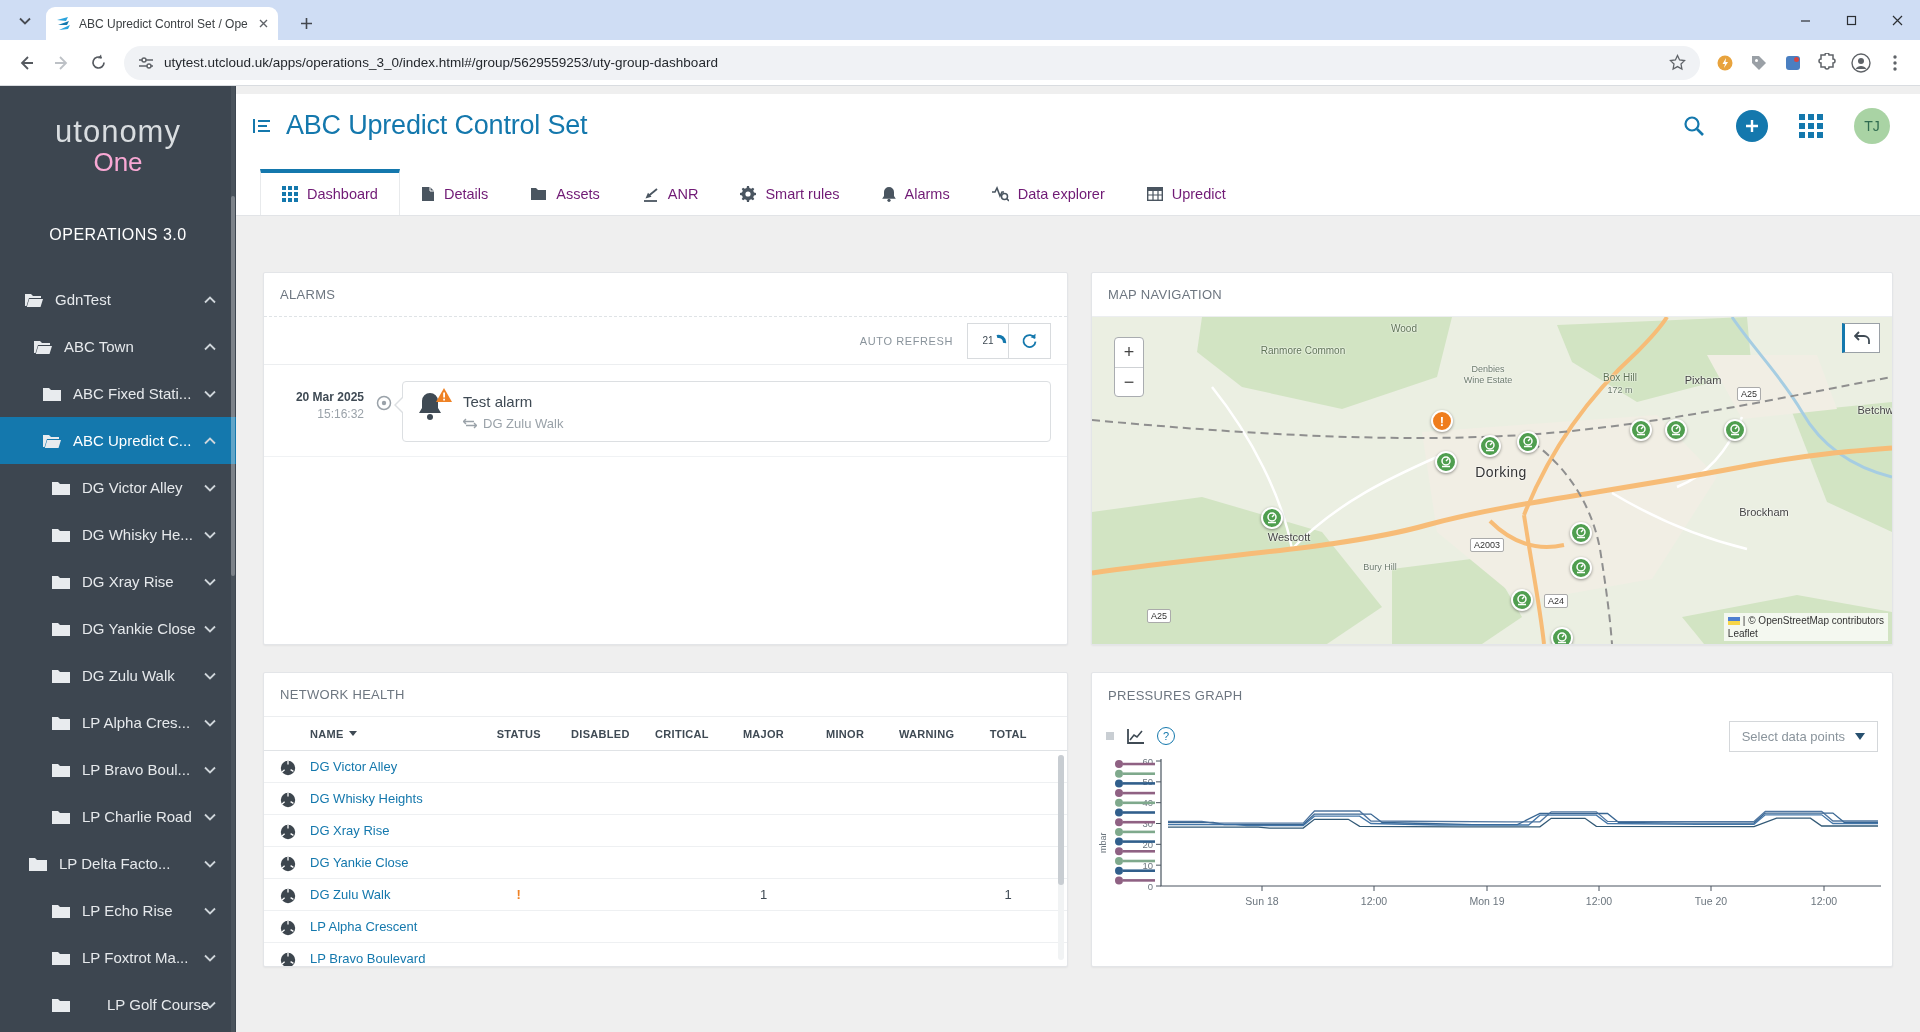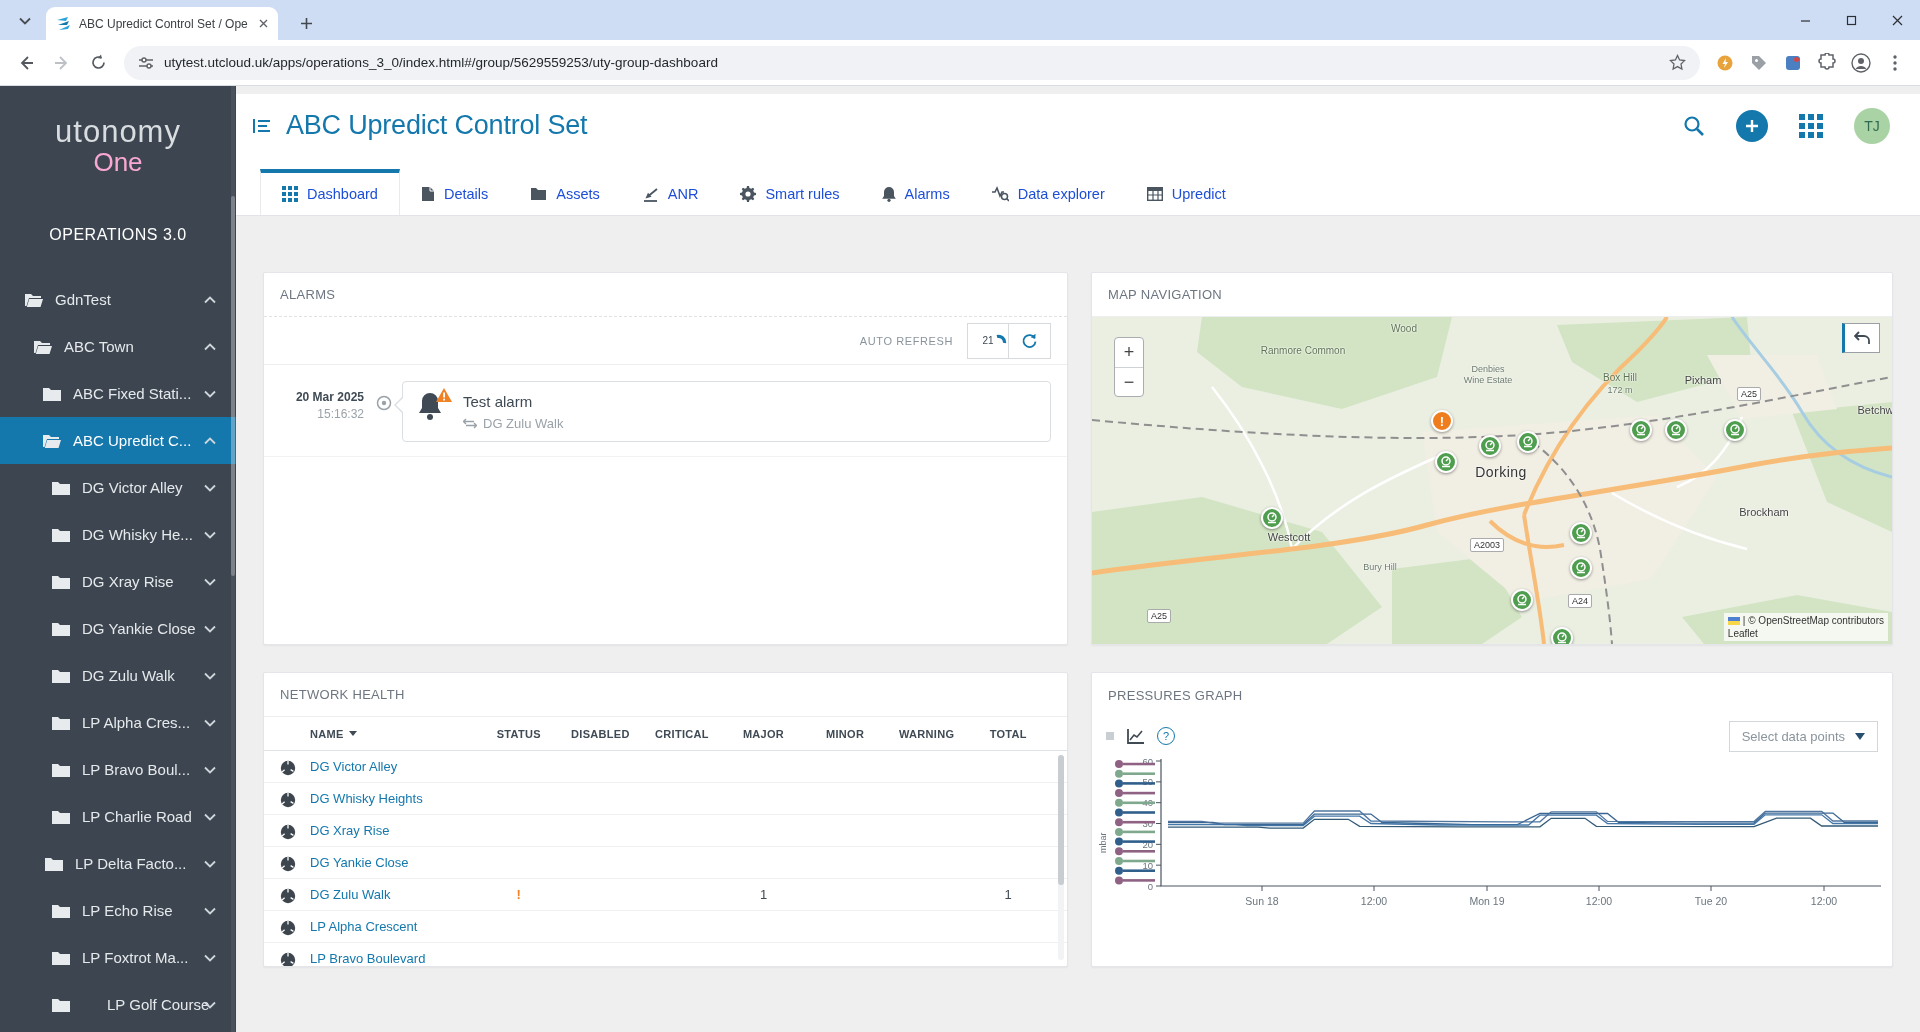--- a/index.html
+++ b/index.html
@@ -38,21 +38,21 @@
   
   .main { position:absolute; left:236px; top:86px; right:0; bottom:0; background:#efefef; }
   .main-header { position:absolute; top:8px; left:0; right:0; height:122px; background:#fff; border-bottom:1px solid #e2e4e7; }
   .title-row { position:absolute; top:16px; left:16px; display:flex; align-items:center; gap:14px; }
   .page-title { font-size:27px; color:#1478ad; letter-spacing:-.2px; }
   .header-actions { position:absolute; top:14px; right:30px; display:flex; align-items:center; gap:30px; }
   .icon-btn { display:flex; align-items:center; justify-content:center; }
   .plus-btn { width:32px; height:32px; border-radius:50%; background:#1478ad; color:#fff; }
   .avatar { width:36px; height:36px; border-radius:50%; background:#a9d3a4; color:#2f6b50; font-size:14px; display:flex; align-items:center; justify-content:center; }
   .tabs { position:absolute; bottom:0; left:24px; display:flex; align-items:flex-end; }
-  .tabbar-tab { height:46px; padding:8px 21px; display:flex; align-items:center; gap:9px; font-size:14.5px; color:#1d4ed8; border-top:4px solid transparent; }
+  .tabbar-tab { height:46px; padding:8px 21px; display:flex; align-items:center; gap:9px; font-size:14.5px; color:#701a75; border-top:4px solid transparent; }
   .tabbar-tab svg { color:#4a5560; }
   .tabbar-tab.active { border-top:4px solid #1478ad; border-left:1px solid #e8eaec; border-right:1px solid #e8eaec; background:#fff; }
   .tabbar-tab.active svg { color:#1478ad; }
 
   
   .card { position:absolute; background:#fff; border:1px solid #e3e5e8; border-radius:2px; box-shadow:0 1px 2px rgba(0,0,0,.05); }
   .card-title { height:44px; display:flex; align-items:center; padding:0 16px; font-size:13px; color:#6d7680; letter-spacing:.3px; }
   .card-alarms   { left:27px;  top:186px; width:805px; height:373px; }
   .card-map      { left:855px; top:186px; width:802px; height:373px; }
   .card-network  { left:27px;  top:586px; width:805px; height:295px; overflow:hidden; }
@@ -405,21 +405,21 @@
               <path d="M1 2 h6 l2 2 h10 v11 H1 Z" fill="currentColor"></path>
             </svg>
           </span>
           <span>LP Charlie Road</span>
           <span class="chev">
             <svg width="12" height="8" viewBox="0 0 12 8">
               <path d="M1 1.5 L6 6.5 L11 1.5" fill="none" stroke="#cfd5da" stroke-width="1.8"></path>
             </svg>
           </span>
         </div>
-        <div class="nav-item" style="padding-left: 44px;">
+        <div class="nav-item" style="padding-left: 28px;">
           <span style="color: rgb(232, 235, 238);">
             <svg width="20" height="16" viewBox="0 0 20 16">
               <path d="M1 2 h6 l2 2 h10 v11 H1 Z" fill="currentColor"></path>
             </svg>
           </span>
           <span>LP Delta Facto...</span>
           <span class="chev">
             <svg width="12" height="8" viewBox="0 0 12 8">
               <path d="M1 1.5 L6 6.5 L11 1.5" fill="none" stroke="#cfd5da" stroke-width="1.8"></path>
             </svg>
@@ -686,21 +686,21 @@
             <div class="map-label area" style="left: 528px; top: 60px;">Box Hill</div>
             <div class="map-label small" style="left: 528px; top: 73px;">172 m</div>
             <div class="map-label town" style="left: 611px; top: 63px;">Pixham</div>
             <div class="map-label city" style="left: 409px; top: 155px;">Dorking</div>
             <div class="map-label town" style="left: 197px; top: 220px;">Westcott</div>
             <div class="map-label small" style="left: 288px; top: 250px;">Bury Hill</div>
             <div class="map-label town" style="left: 672px; top: 195px;">Brockham</div>
             <div class="map-label town" style="left: 793px; top: 93px;">Betchworth</div>
             <div class="map-badge" style="left: 67px; top: 299px;">A25</div>
             <div class="map-badge" style="left: 395px; top: 228px;">A2003</div>
-            <div class="map-badge" style="left: 488px; top: 284px;">A24</div>
+            <div class="map-badge" style="left: 464px; top: 284px;">A24</div>
             <div class="map-badge" style="left: 657px; top: 77px;">A25</div>
             <div class="map-marker alert" style="left: 350px; top: 104px;">!</div>
             <div class="map-marker gauge" style="left: 354px; top: 145px;">
               <svg width="14" height="14" viewBox="0 0 14 14">
                 <circle cx="7" cy="6" r="4" fill="none" stroke="#fff" stroke-width="1.5"></circle>
                 <path d="M7 6 L9.4 3.6" stroke="#fff" stroke-width="1.4"></path>
                 <path d="M3 11.5 H11" stroke="#fff" stroke-width="1.5"></path>
               </svg>
             </div>
             <div class="map-marker gauge" style="left: 398px; top: 129px;">

